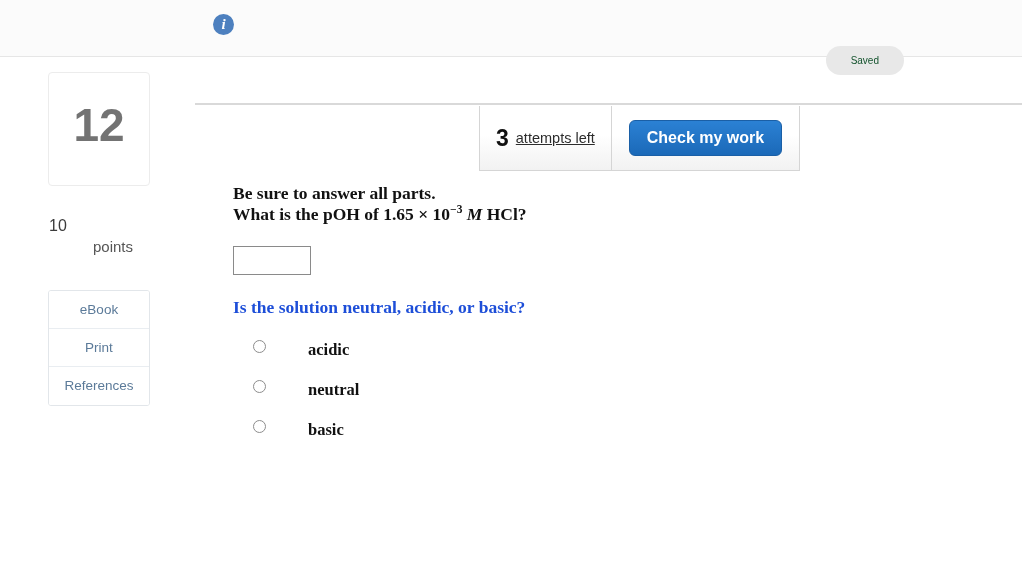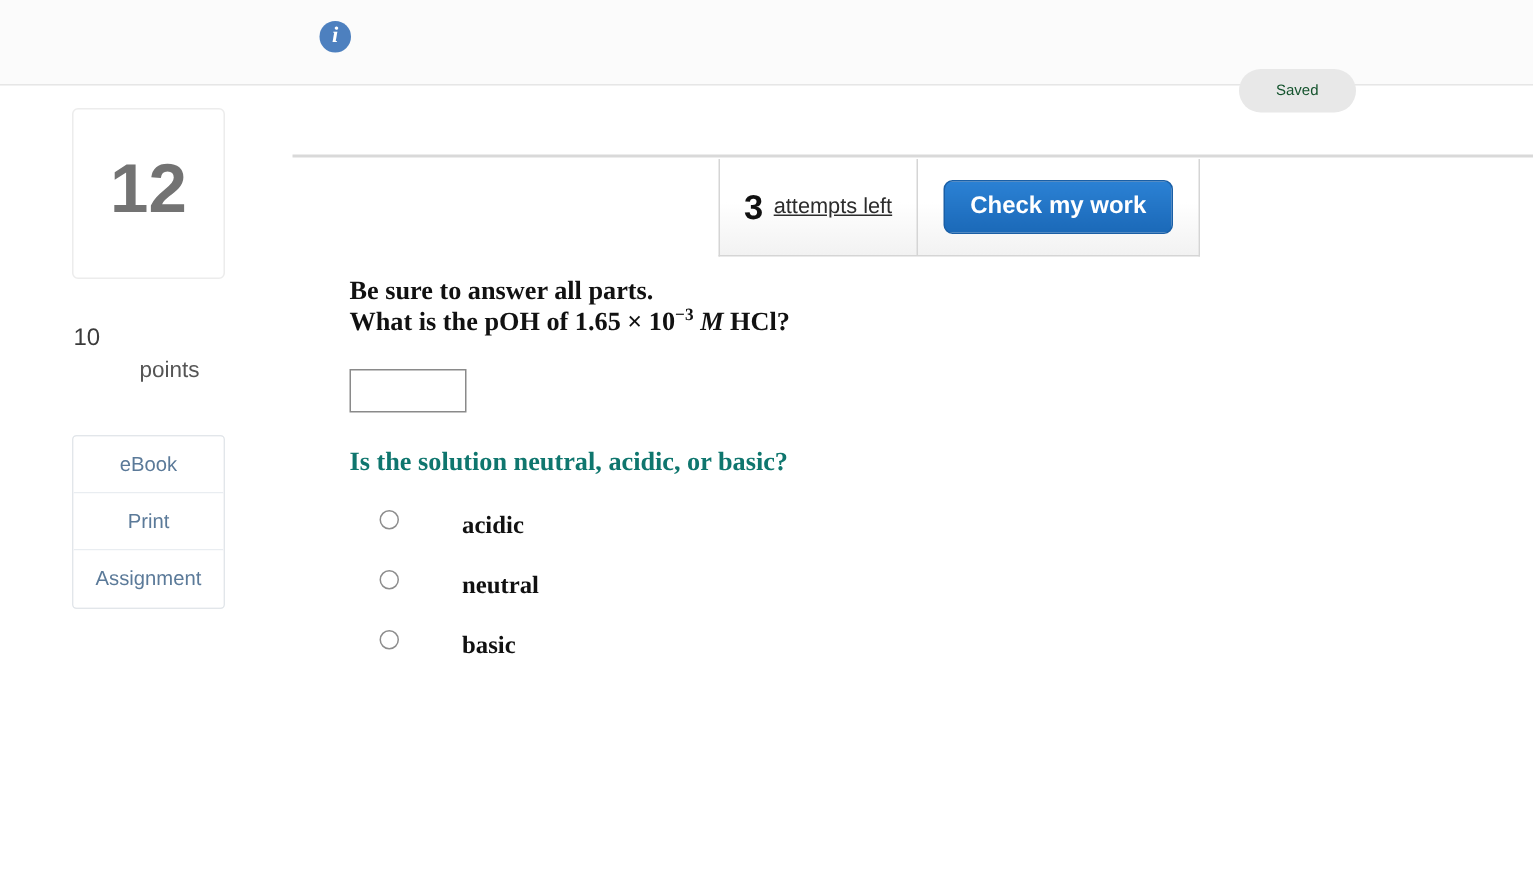--- a/index.html
+++ b/index.html
@@ -237,21 +237,21 @@
     font-size: 15px;
     padding: 0 5px;
     color: #111111;
     border-radius: 0;
   }
 
   .q-subprompt {
     margin-top: 22px;
     font-size: 17.5px;
     font-weight: 700;
-    color: #0f766e;
+    color: #1d4ed8;
     line-height: 1.2;
   }
 
   .options {
     margin-top: 22px;
   }
   .option-row {
     display: flex;
     align-items: flex-start;
     height: 40px;
@@ -290,21 +290,21 @@
   </div>
 
   <div class="points-wrap">
     <div class="points-value">10</div>
     <div class="points-label">points</div>
   </div>
 
   <div class="tool-group">
     <button class="tool-btn">eBook</button>
     <button class="tool-btn">Print</button>
-    <button class="tool-btn">Assignment</button>
+    <button class="tool-btn">References</button>
   </div>
 
 </div>
 
 <div class="content-panel">
 
   <div class="attempts-bar">
     <div class="attempts-cell">
       <span class="attempts-count">3</span>
       <span class="attempts-text">attempts left</span>

